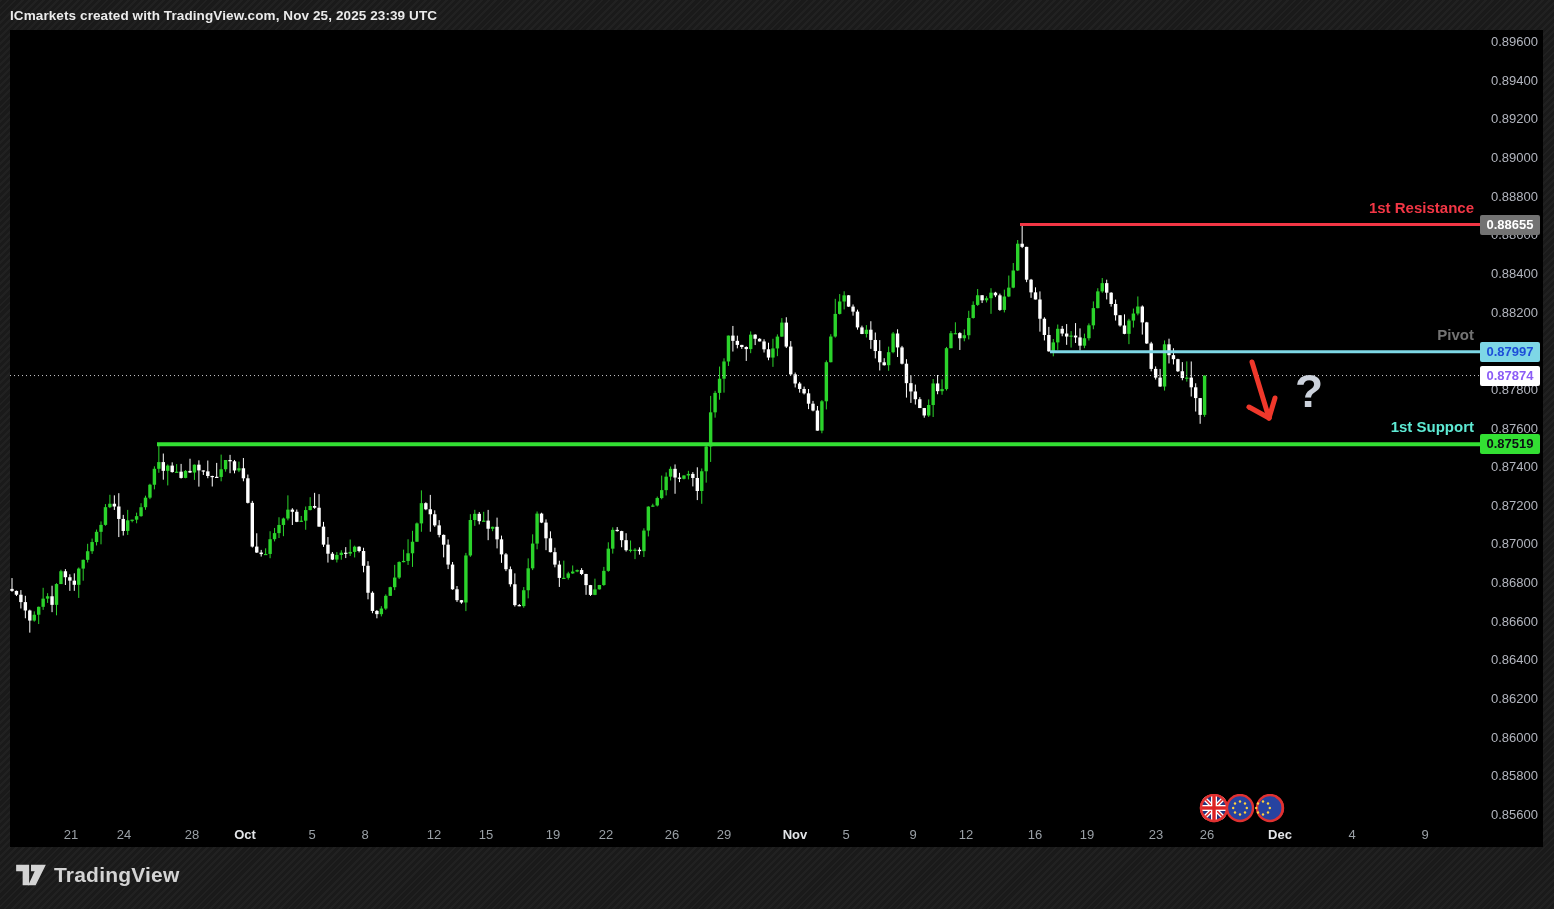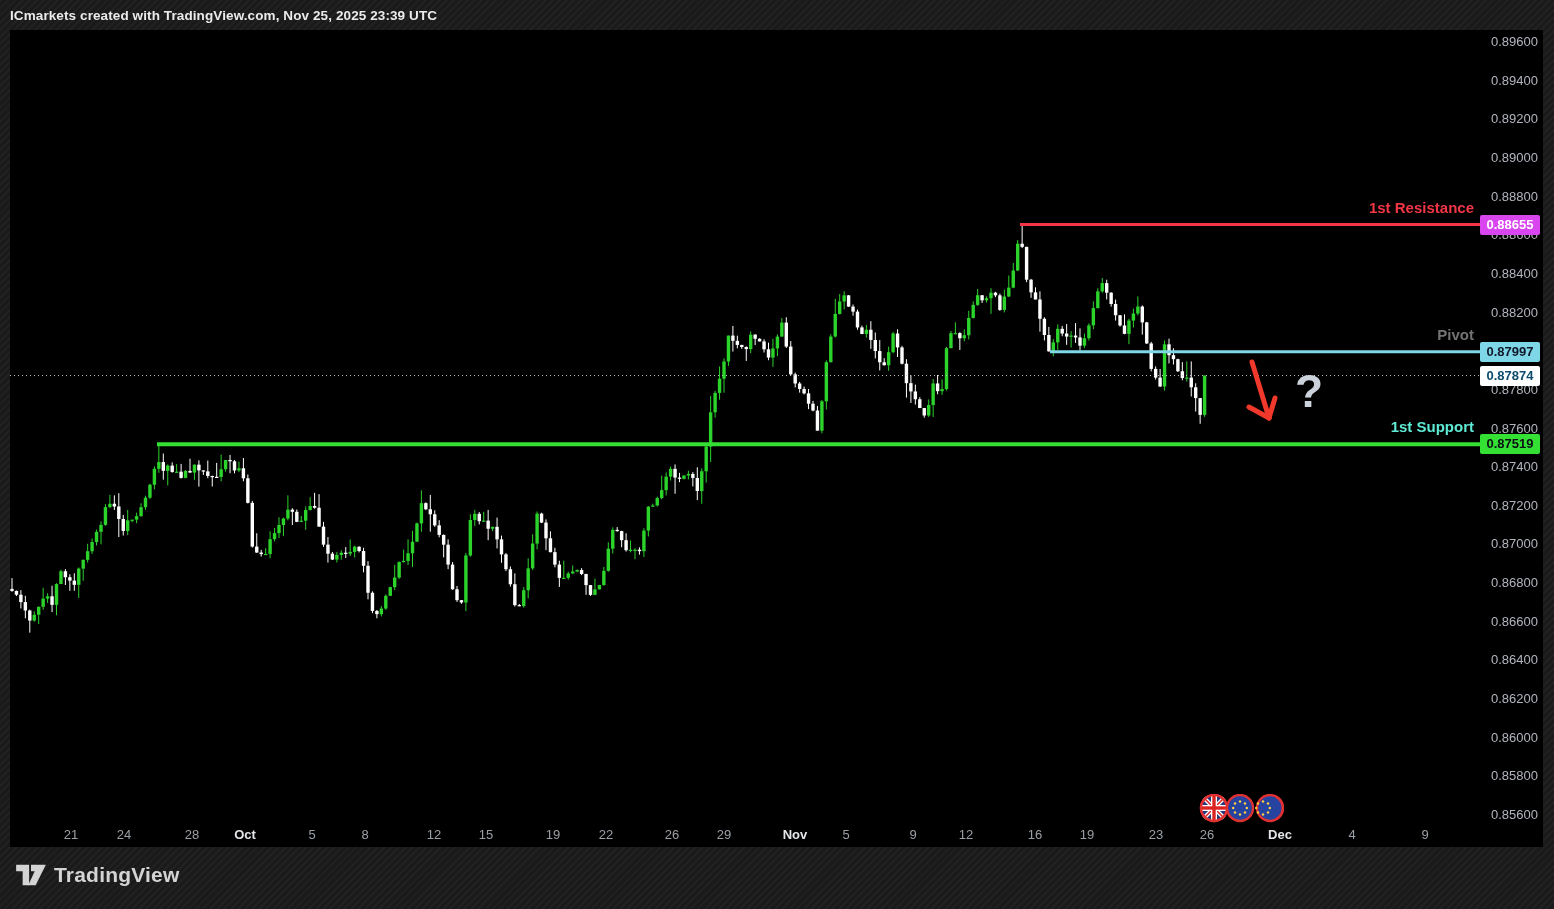--- a/index.html
+++ b/index.html
@@ -1170,26 +1170,26 @@
     <div class="xtick" style="left: 1087px;">19</div>
     <div class="xtick" style="left: 1156px;">23</div>
     <div class="xtick" style="left: 1207px;">26</div>
     <div class="xtick month" style="left: 1280px;">Dec</div>
     <div class="xtick" style="left: 1352px;">4</div>
     <div class="xtick" style="left: 1425px;">9</div>
   </div>
 
 <div id="tags">
     <div class="lvlname" style="top: 198.621px; color: rgb(242, 54, 69);">1st Resistance</div>
-    <div class="tag" style="top: 214.621px; background: #d946ef; color: rgb(255, 255, 255);">0.88655</div>
+    <div class="tag" style="top: 214.621px; background: #737373; color: rgb(255, 255, 255);">0.88655</div>
     <div class="lvlname" style="top: 325.78px; color: #737373;">Pivot</div>
-    <div class="tag" style="top: 341.78px; background: rgb(126, 215, 230); color: #0f172a;">0.87997</div>
+    <div class="tag" style="top: 341.78px; background: rgb(126, 215, 230); color: #1d4ed8;">0.87997</div>
     <div class="lvlname" style="top: 418.153px; color: #5eead4;">1st Support</div>
     <div class="tag" style="top: 434.153px; background: rgb(51, 224, 51); color: rgb(12, 16, 20);">0.87519</div>
-    <div class="tag" style="top: 365.55px; background: rgb(255, 255, 255); color: #0c4a6e; margin-left: 8px;">0.87874</div>
+    <div class="tag" style="top: 365.55px; background: rgb(255, 255, 255); color: #8b5cf6; margin-left: 8px;">0.87874</div>
   </div>
 
 <div class="qmark" id="qmark" style="left: 1295px; top: 368px; color: rgb(204, 210, 220);">?</div>
 
 <div class="flags">
   <svg width="90" height="30" viewBox="0 0 90 30">
     <g>
       <circle cx="15" cy="14" r="13" fill="#24357f" stroke="#e03131" stroke-width="2.4"></circle>
       <g stroke="#ffffff" stroke-width="4">
           <line x1="5" y1="4" x2="25" y2="24"></line>

